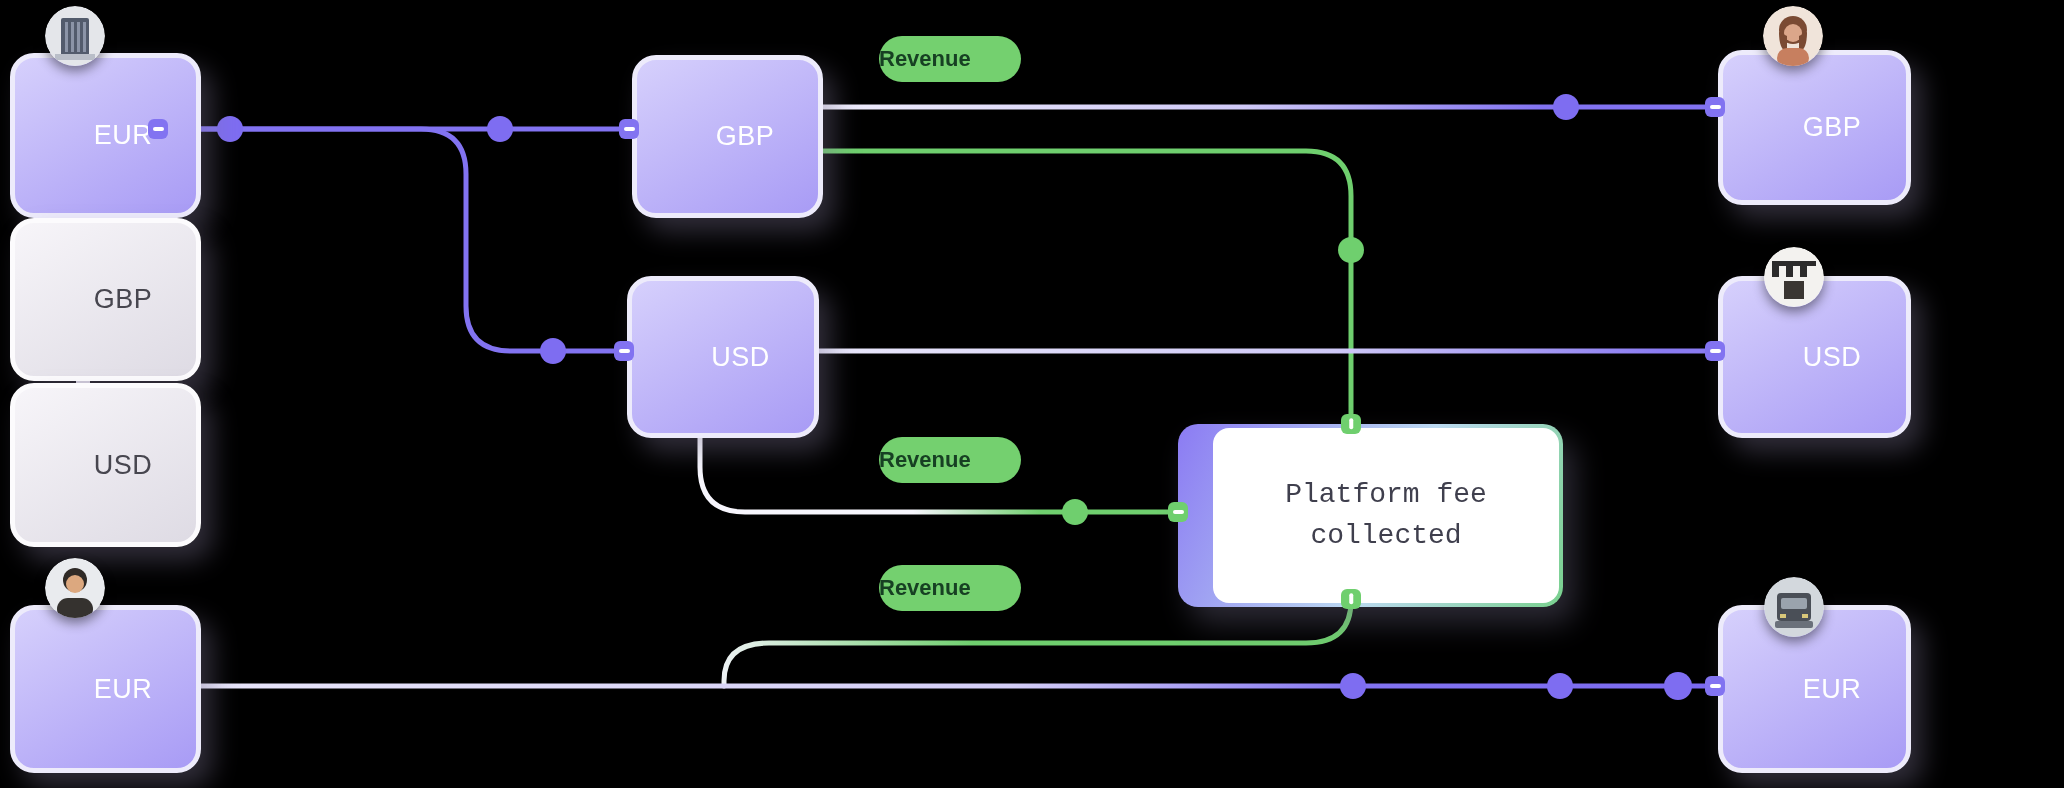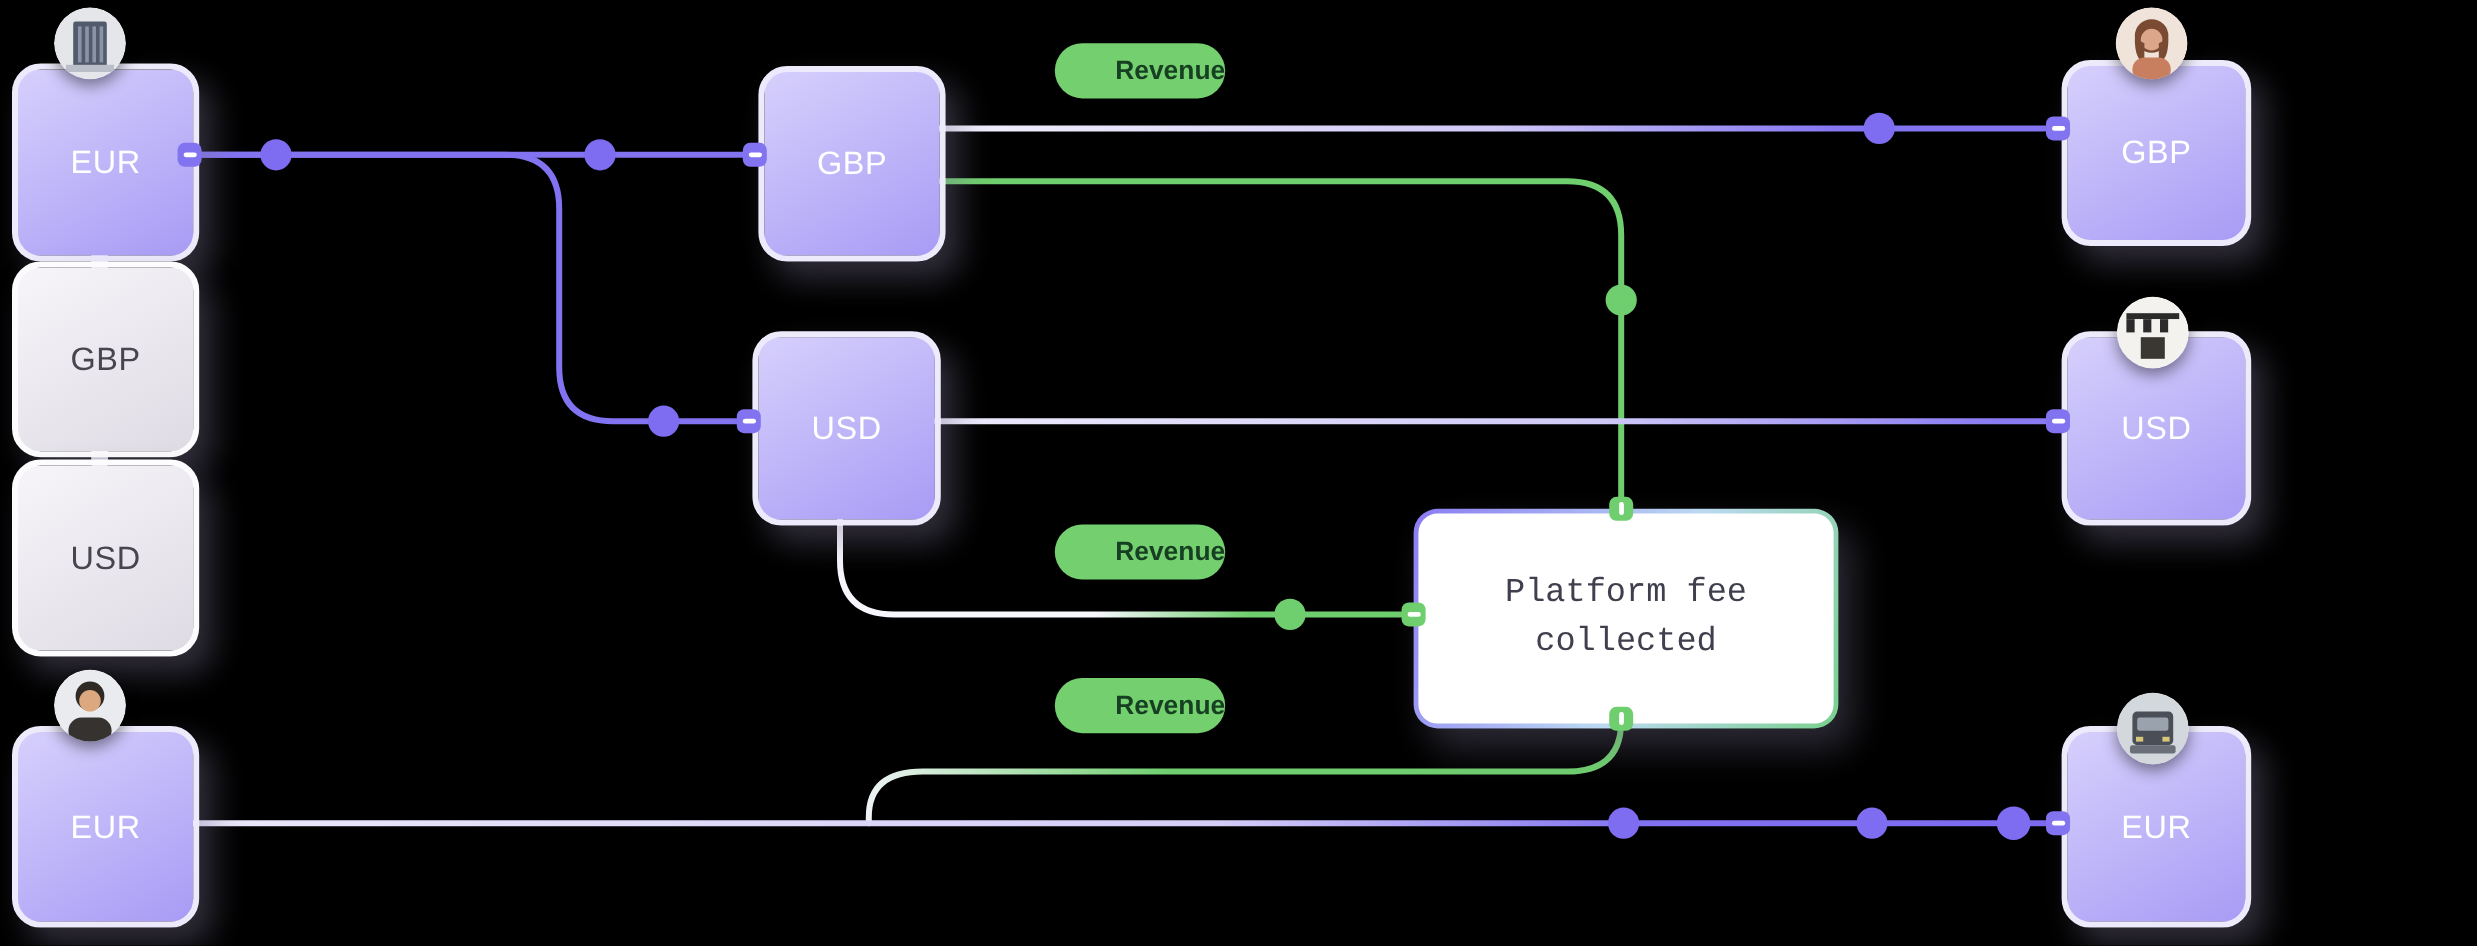--- a/index.html
+++ b/index.html
@@ -54,21 +54,21 @@
     font-size: 28px; font-weight: 500; line-height: 1.45;
     padding: 0 50px; box-sizing: border-box;
   }
 
   .badge {
     position: absolute;
     width: 142px; height: 46px;
     border-radius: 23px;
     background: var(--badge-background, #74d06f);
     color: var(--badge-text, #174023);
-    display: flex; align-items: center; justify-content: flex-end;
+    display: flex; align-items: center; justify-content: flex-start;
     font-size: 22px; font-weight: 700;
   }
 
   .port {
     position: absolute;
     width: 20px; height: 20px; border-radius: 6px;
     transform: translate(-50%, -50%);
     display: flex; align-items: center; justify-content: center;
     z-index: 6;
   }
@@ -80,21 +80,21 @@
   .avatar {
     position: absolute;
     width: 60px; height: 60px; border-radius: 50%;
     overflow: hidden;
     transform: translate(-50%, -50%);
     z-index: 7;
     box-shadow: 0 5px 12px rgba(0,0,0,0.45);
   }
   .avatar svg { display: block; }
 
-  .node, .platform { z-index: 4; }
+  .node, .platform { z-index: 4; padding-left: 35px; }
   .badge { z-index: 5; }
 </style>
 </head>
 <body>
 
 <div id="canvas">
 
   <svg id="edges" width="2064" height="788" viewBox="0 0 2064 788">
     <defs>
       <linearGradient id="gradC" gradientUnits="userSpaceOnUse" x1="778" y1="0" x2="1710" y2="0">

